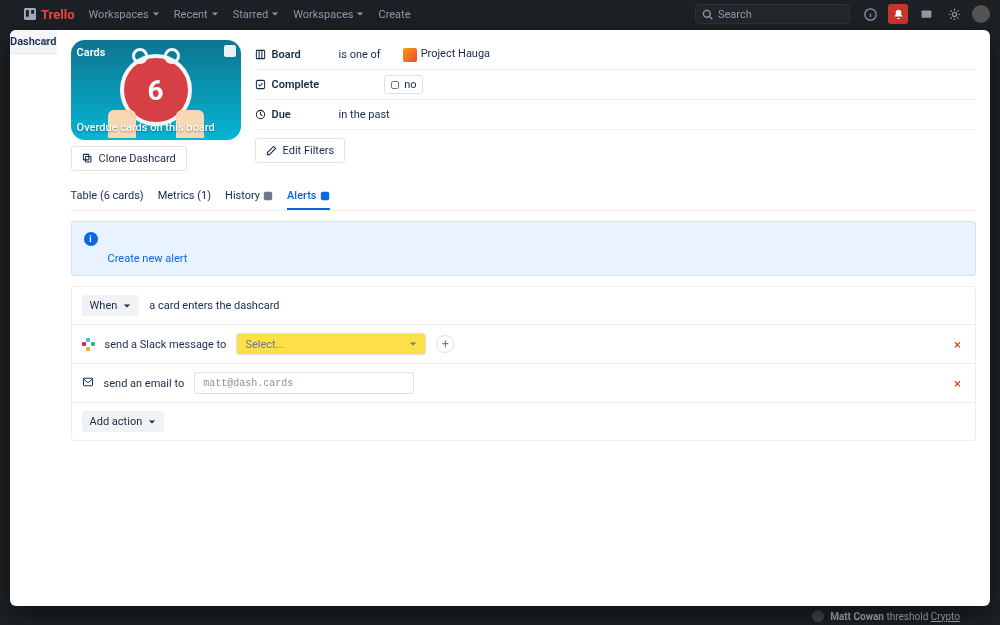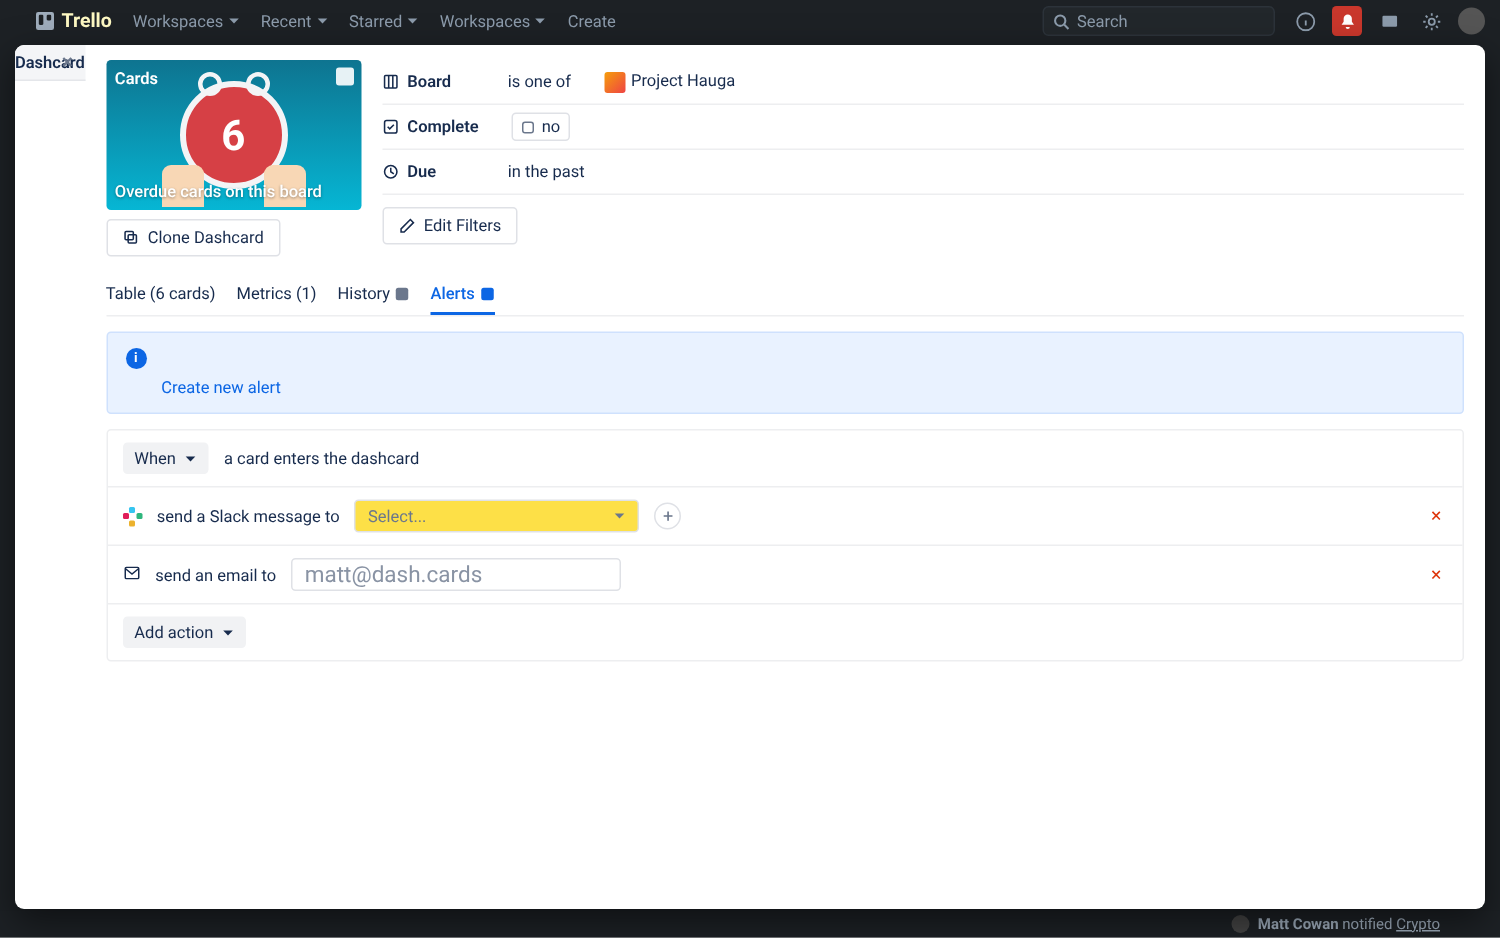--- a/index.html
+++ b/index.html
@@ -1,57 +1,57 @@
 <!DOCTYPE html>
 <html><head>
 <meta charset="utf-8">
 <style>
   * { box-sizing: border-box; margin: 0; padding: 0; font-family: -apple-system, BlinkMacSystemFont, "Segoe UI", Roboto, sans-serif; }
   body { width: 1000px; height: 625px; background: #1d2125; overflow: hidden; position: relative; }
 
   
   .top-nav { height: 28px; background: #1d2125; display:flex; align-items:center; padding: 0 10px; color:#8c9bab; font-size:11px; }
   .top-nav .left { display:flex; align-items:center; gap:14px;}
-  .top-nav .brand { display:flex; align-items:center; gap:5px; font-weight:700; color:#fef9c3; font-size:13px;}
+  .top-nav .brand { display:flex; align-items:center; gap:5px; font-weight:700; color:#ef4444; font-size:13px;}
   .top-nav .brand svg{ width:12px; height:12px;}
   .top-nav .menu-item{ display:flex; align-items:center; gap:3px; cursor:pointer;}
   .top-nav .menu-item svg{width:8px;height:8px;}
   .top-nav .spacer{flex:1;}
   .top-nav .search{ background:#22272b; border:1px solid #2c333a; border-radius:4px; height:20px; width:155px; display:flex; align-items:center; padding:0 6px; gap:5px; color:#8c9bab;}
   .top-nav .right-icons{display:flex; align-items:center; gap:8px; margin-left:10px;}
   .top-nav .icon-btn{width:20px;height:20px; display:flex; align-items:center; justify-content:center; border-radius:3px;}
   .top-nav .icon-btn.bell{ background:#c9372c;}
   .top-nav .avatar{ width:18px;height:18px; border-radius:50%; background:#555;}
 
   
   .modal { position:absolute; left:10px; right:10px; top:30px; bottom:19px; background:#fff; border-radius:6px; box-shadow:0 8px 24px rgba(0,0,0,.5); display:flex; flex-direction:row; overflow:hidden;}
   .modal-header{ height:24px; background:#f4f5f7; border-bottom:1px solid #e4e6ea; display:flex; align-items:center; justify-content:center; position:relative; font-size:11px; font-weight:600; color:#172b4d;}
   .modal-header .close{ position:absolute; right:8px; top:4px; color:#6b778c; font-size:14px; cursor:pointer;}
 
   .modal-body{ flex:1; overflow:auto; padding:10px 14px;}
 
   .hero-row{ display:flex; gap:14px; align-items:flex-start;}
-  .card-preview{ width:170px; height:100px; background:linear-gradient(180deg,#0e7490 0%, #06b6d4 100%); border-radius:3px; position:relative; color:#fff; overflow:hidden;}
+  .card-preview{ width:170px; height:100px; background:linear-gradient(180deg,#0e7490 0%, #06b6d4 100%); border-radius:14px; position:relative; color:#fff; overflow:hidden;}
   .card-preview .top-label{ position:absolute; top:6px; left:6px; font-size:11px; font-weight:600;}
   .card-preview .corner-icon{ position:absolute; top:5px; right:5px; width:12px;height:12px; background:rgba(255,255,255,.9); border-radius:2px;}
   .card-preview .clock{ position:absolute; top:14px; left:50%; transform:translateX(-50%); width:72px; height:72px; border-radius:50%; background:#d64045; border:4px solid #f3f4f6; display:flex; align-items:center; justify-content:center; font-size:28px; font-weight:700;}
   .card-preview .clock::before, .card-preview .clock::after{ content:""; position:absolute; top:-10px; width:10px;height:10px; border:3px solid #f3f4f6; border-radius:50%;}
   .card-preview .clock::before{left:8px;} .card-preview .clock::after{right:8px;}
   .card-preview .hands{ position:absolute; bottom:0; width:100%; height:30px; display:flex; justify-content:center; gap:40px;}
   .card-preview .hands span{ width:28px; height:28px; background:#f8d7b5; border-radius:6px 6px 0 0;}
   .card-preview .title{ position:absolute; bottom:6px; left:6px; right:6px; font-size:11px; font-weight:500; text-shadow:0 1px 2px rgba(0,0,0,.4);}
 
   .hero-right{ flex:1;}
 
   .filter-row{ display:flex; align-items:center; height:30px; border-bottom:1px solid #edeef0; gap:22px; font-size:11px; color:#172b4d;}
   .filter-row:last-of-type{border-bottom:none;}
   .filter-label{ display:flex; align-items:center; gap:6px; min-width:50px; font-weight:600;}
   .filter-label svg{width:11px;height:11px;}
   .filter-value{ color:#172b4d;margin-left:12px;}
-  .chip{ display:inline-flex; align-items:center; gap:5px; padding:2px 6px; border:1px solid #dfe1e6; border-radius:3px; font-size:11px;}
+  .chip{ display:inline-flex; align-items:center; gap:5px; padding:2px 6px; border:1px solid #dfe1e6; border-radius:3px; font-size:11px;margin-left:43px;}
   .chip .sq{width:8px;height:8px;border:1.5px solid #6b778c;border-radius:2px;}
   .proj-badge{ width:14px;height:14px; background:linear-gradient(135deg,#f59e0b,#ef4444); border-radius:2px; display:inline-block; vertical-align:middle; margin-right:4px;}
 
   .btn{ display:inline-flex; align-items:center; gap:6px; padding:5px 10px; background:#fff; border:1px solid #dfe1e6; border-radius:3px; font-size:11px; color:#172b4d; cursor:pointer;}
   .btn svg{width:11px;height:11px;}
 
   .clone-row{ margin-top:6px;}
 
   .edit-filters-row{ margin-top:8px;}
 
@@ -68,21 +68,21 @@
   .banner .link{ color:#0c66e4; cursor:pointer; margin-left:24px; margin-top:6px; display:inline-block;}
 
   
   .config{ border:1px solid #edeef0; border-radius:3px; margin-top:10px;}
   .config-row{ padding:8px 10px; border-bottom:1px solid #edeef0; display:flex; align-items:center; gap:10px; font-size:11px; color:#172b4d;}
   .config-row:last-child{border-bottom:none;}
   .pill-btn{ display:inline-flex; align-items:center; gap:6px; background:#f1f2f4; border-radius:3px; padding:4px 8px; font-size:11px; cursor:pointer;}
   .pill-btn svg{width:8px;height:8px;}
   .select{ border:1px solid #dfe1e6; background:#fde047; border-radius:3px; height:22px; width:190px; display:flex; align-items:center; justify-content:space-between; padding:0 8px; font-size:11px; color:#6b778c; cursor:pointer;}
   .plus-circ{ width:18px;height:18px; border:1px solid #dfe1e6; border-radius:50%; display:flex;align-items:center;justify-content:center; color:#6b778c; font-size:12px; cursor:pointer;}
-  .text-input{ border:1px solid #dfe1e6; border-radius:3px; height:22px; width:220px; padding:0 8px; font-size:15px;}
+  .text-input{ border:1px solid #dfe1e6; border-radius:3px; height:22px; width:220px; padding:0 8px; font-size:10px;font-family:Liberation Mono, monospace;}
   .text-input::placeholder{color:#8993a4;}
   .row-x{ margin-left:auto; color:#de350b; font-size:13px; cursor:pointer; padding:0 4px;}
   .slack-icon{width:13px;height:13px; position:relative;}
   .slack-icon span{position:absolute;width:4px;height:4px;border-radius:1px;}
   .s1{background:#36c5f0;top:0;left:4px;} .s2{background:#2eb67d;top:4px;right:0;}
   .s3{background:#ecb22e;bottom:0;left:4px;} .s4{background:#e01e5a;top:4px;left:0;}
   .mail-icon svg{width:12px;height:12px;}
 
   .config-footer{ background:#f7f8f9; padding:8px 10px; display:flex; gap:10px;}
   .save-btn{ background:#f1f2f4; color:#a5adba; border:none; padding:5px 10px; border-radius:3px; font-size:11px; cursor:not-allowed;}
@@ -174,21 +174,21 @@
           <circle cx="8" cy="8" r="2.5"></circle>
           <path d="M8 1v2M8 13v2M1 8h2M13 8h2M3 3l1.5 1.5M11.5 11.5L13 13M13 3l-1.5 1.5M4.5 11.5L3 13"></path>
         </svg>
       </div>
     <div class="avatar"></div>
   </div>
 </div>
 
 <div class="bg-strip">
   <span class="av"></span>
-  <span><b>Matt Cowan</b> <span>notified</span> <u>Crypto</u></span>
+  <span><b>Matt Cowan</b> <span>threshold</span> <u>Crypto</u></span>
 </div>
 
 <div class="modal">
   <div class="modal-header">
     <span>Dashcard</span>
     <span class="close">×</span>
   </div>
 
   <div class="modal-body">
     <div class="hero-row">

